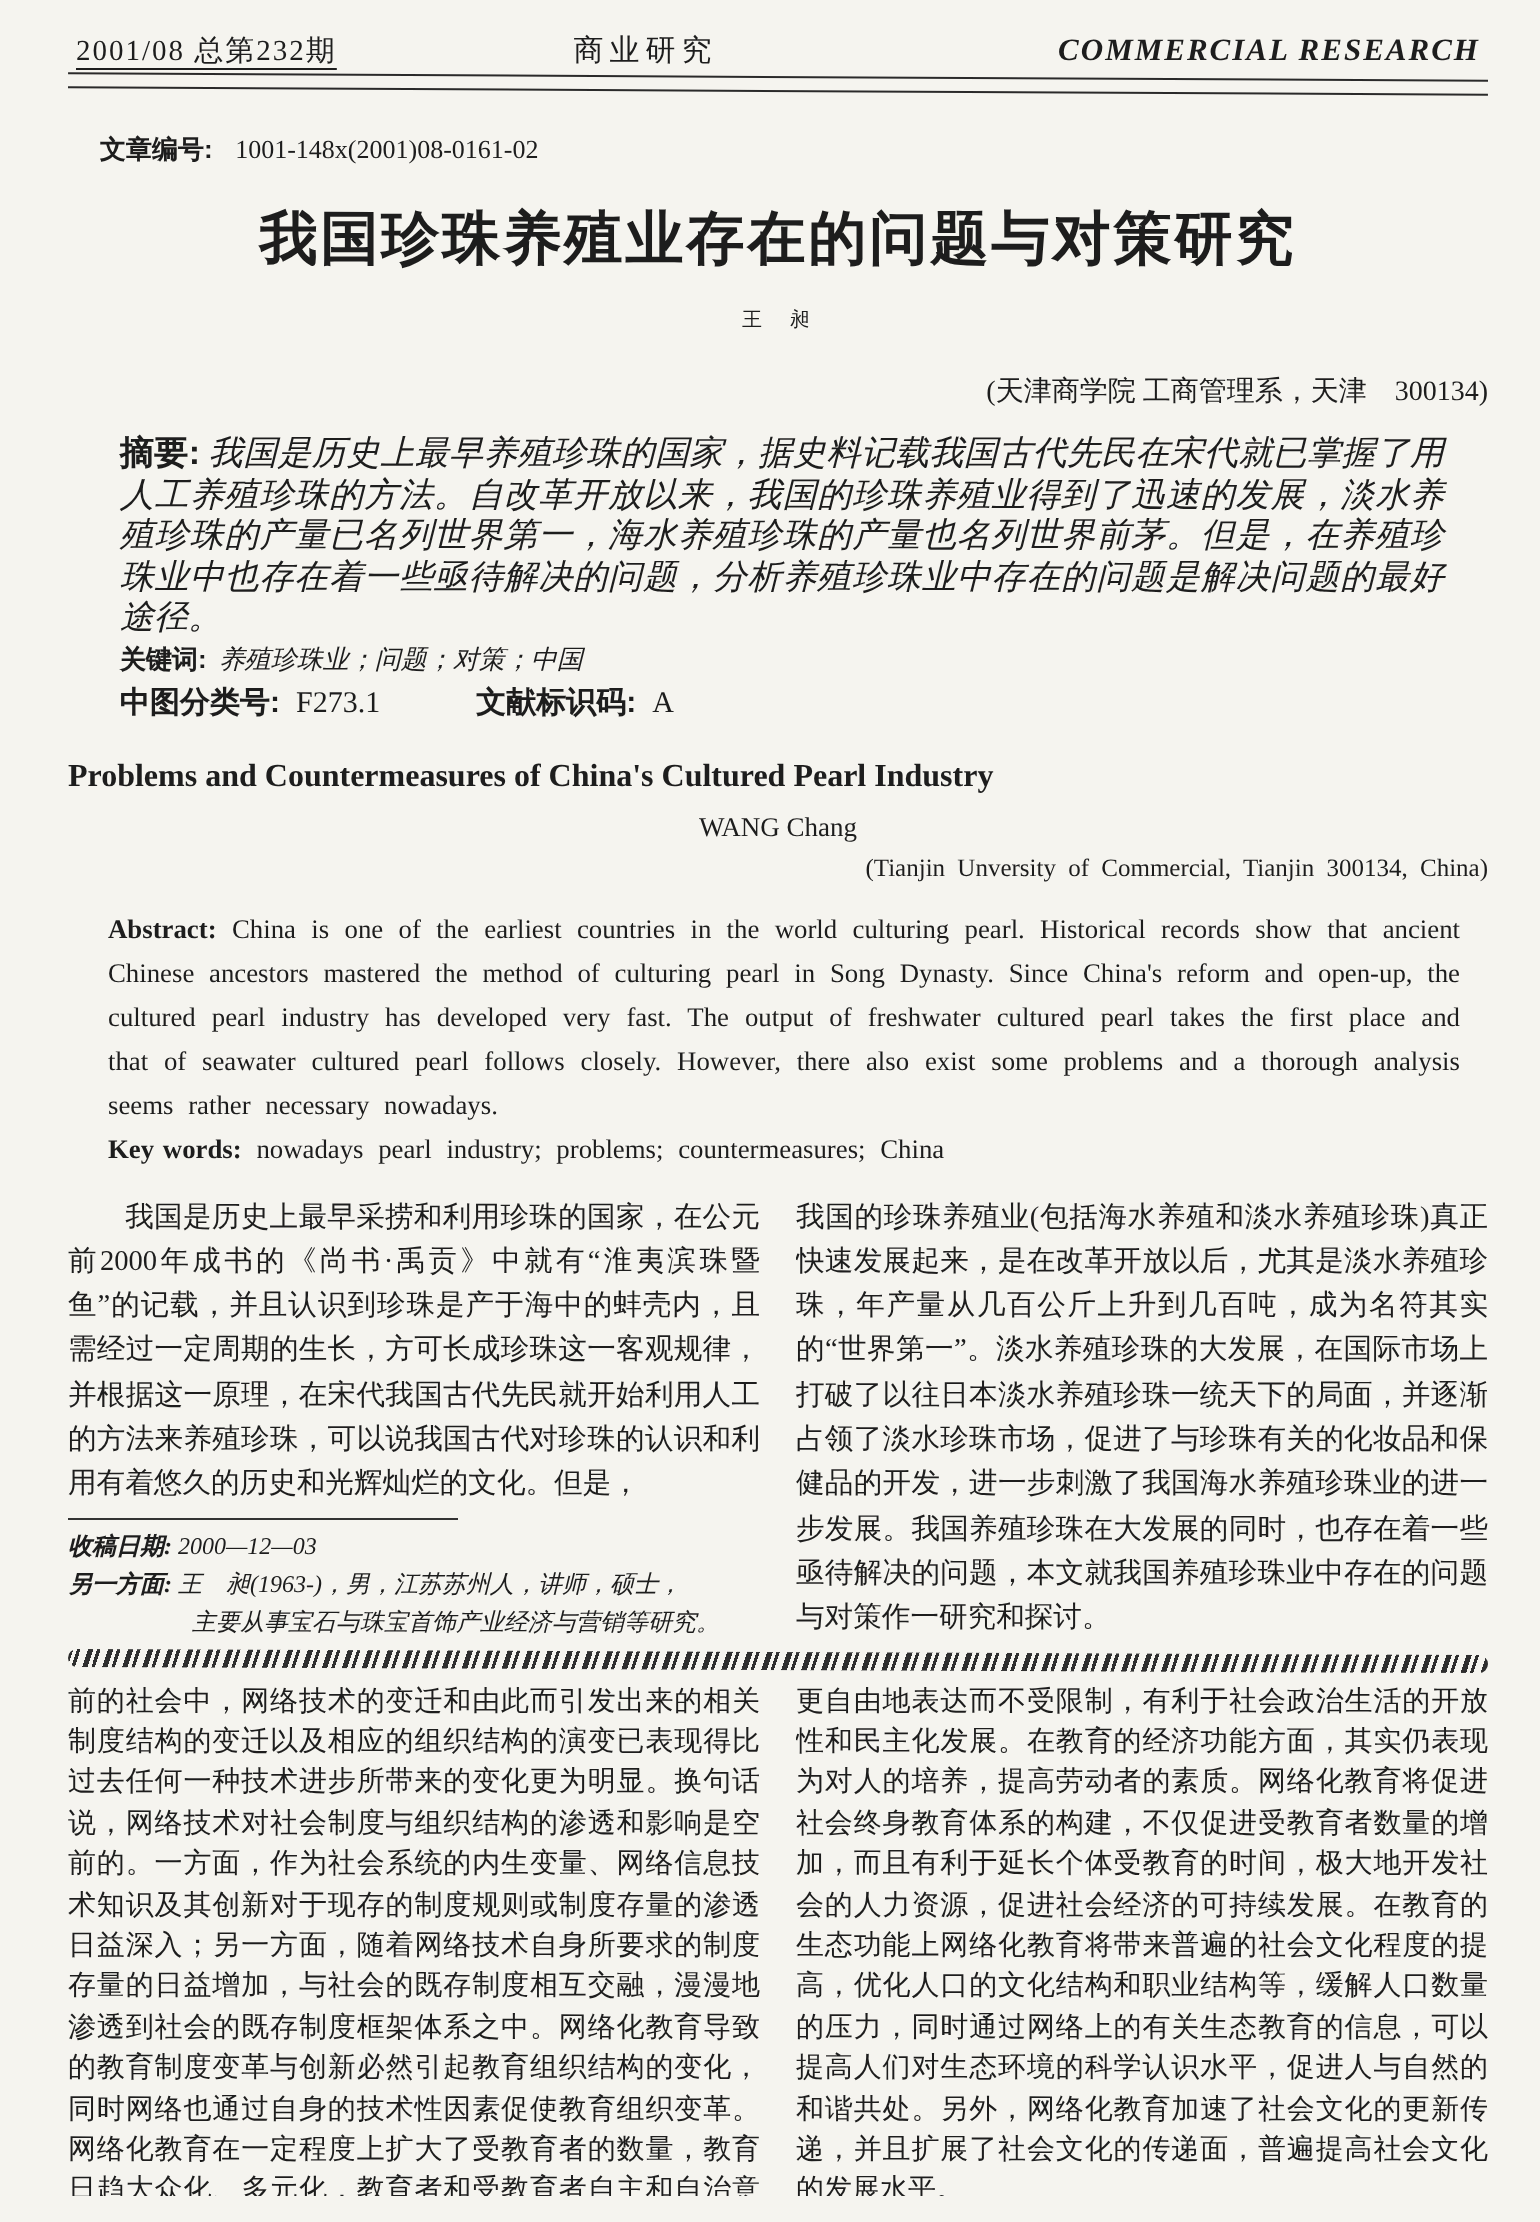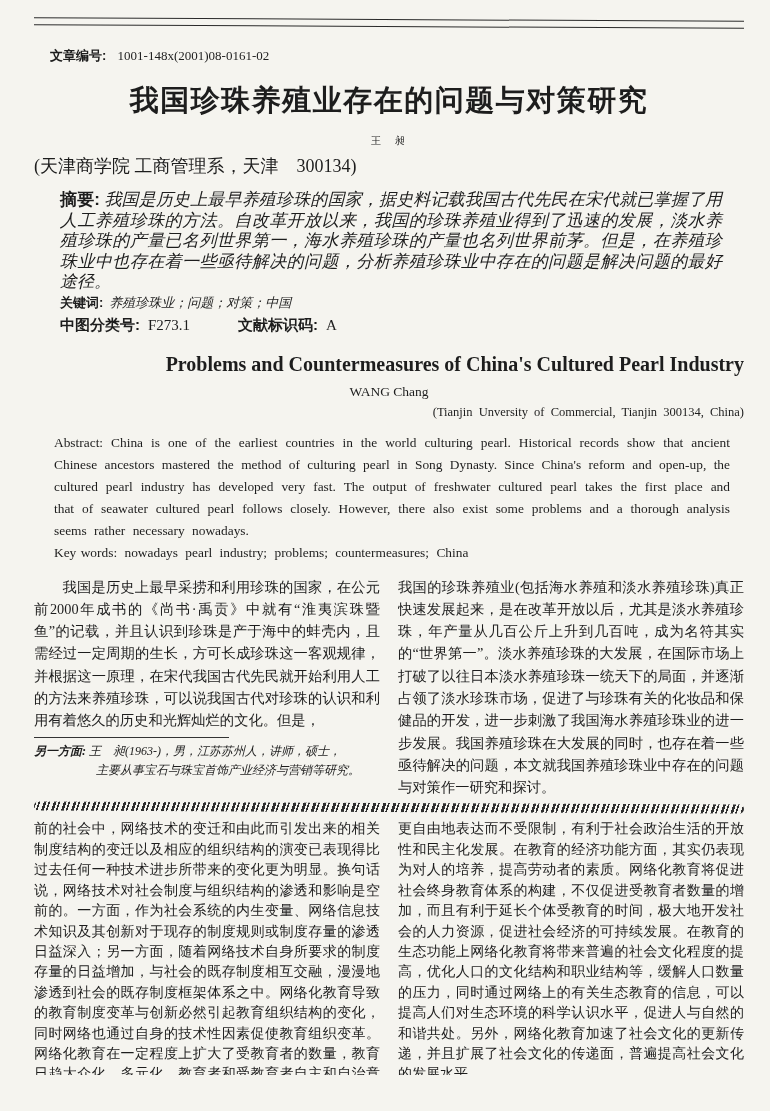--- a/index.html
+++ b/index.html
@@ -16,35 +16,35 @@
   .journal-cn { font-size:15px; letter-spacing:3px; transform:translateX(-26px); }
   .journal-en { font-size:15.5px; font-style:italic; letter-spacing:1px; font-weight:600; }
   .header-rule { margin-top:3px; height:8px; border-top:1.6px solid #2a2a2a; border-bottom:1.1px solid #2a2a2a; transform:rotate(0.3deg); }
   
   .lab-hei { font-family:"Liberation Sans","DejaVu Sans",sans-serif; font-weight:700; }
   .article-no { margin-top:20px; padding-left:16px; font-size:13px; }
   .article-no .val { margin-left:8px; }
   
   .title-cn { margin-top:16px; text-align:center; font-size:29px; font-weight:700; letter-spacing:1.5px; }
   .author-cn { margin-top:13px; text-align:center; font-size:10px; letter-spacing:2px; }
-  .affil-cn { margin-top:6px; text-align:left; font-size:18px; }
+  .affil-cn { margin-top:20px; text-align:right; font-size:14px; }
   
   .abstract-block { margin:12px 22px 0 26px; font-size:17px; line-height:20.5px; text-align:justify; }
   .abs-text { font-style:italic; }
   .kw-line { margin:0 22px 0 26px; font-size:13px; line-height:20px; }
   .kw-line .abs-text { margin-left:6px; }
   .clc-line { margin:2px 22px 0 26px; font-size:15px; line-height:19px; }
   .clc-gap { display:inline-block; width:48px; }
   .clc-line .val { margin-left:8px; }
   
-  .title-en { margin-top:18px; text-align:right; font-size:20px; font-weight:700; }
+  .title-en { margin-top:18px; text-align:left; font-size:16px; font-weight:700; }
   .author-en { margin-top:8px; text-align:center; font-size:13.5px; }
   .affil-en { margin-top:5px; text-align:right; font-size:12.5px; word-spacing:3px; }
   .abstract-en { margin:12px 14px 0 20px; font-size:13.4px; line-height:22px; text-align:justify; word-spacing:4px; }
-  .abstract-en .lab { font-weight:400; word-spacing:1px; }
+  .abstract-en .lab { font-weight:700; word-spacing:1px; }
   
   .columns { display:flex; gap:18px; margin-top:12px;justify-content:flex-end; }
   .col { flex:1 1 0; font-size:14.3px; line-height:22.3px; text-align:justify; overflow:hidden; }
   .indent { text-indent:2em; }
   
   .footnote { margin-top:5px; font-size:12px; line-height:19px; font-style:italic; }
   .footnote-rule { width:195px; border-top:1.2px solid #333; margin-bottom:4px; }
   .footnote .lab { font-weight:700; }
   .fn-line2 { padding-left:62px; }
   
@@ -56,20 +56,25 @@
   .columns.bottom { margin-top:6px; height:256px; }
   .col-b { flex:1 1 0; font-size:14px; line-height:20.4px; text-align:justify; overflow:hidden; display:flex; flex-direction:column; }
   .col-b .flow { flex:1 1 auto; overflow:hidden; }
   .editor-line { flex:0 0 auto; text-align:right; padding-right:26px; font-style:italic; font-size:13.5px; margin-top:3px; letter-spacing:1px; }
 </style>
 </head>
 <body>
 
 <div class="page">
 
+  <div class="journal-header">
+    <span class="issue">2001/08  总第232期</span>
+    <span class="journal-cn">商业研究</span>
+    <span class="journal-en">COMMERCIAL RESEARCH</span>
+  </div>
   <div class="header-rule"></div>
 
   <div class="article-no">
     <span class="lab-hei">文章编号:</span>
     <span class="val">1001-148x(2001)08-0161-02</span>
   </div>
 
   <h1 class="title-cn">我国珍珠养殖业存在的问题与对策研究</h1>
   <div class="author-cn">王　昶</div>
   <div class="affil-cn">(天津商学院 工商管理系，天津　300134)</div>
@@ -85,20 +90,21 @@
   <div class="affil-en">(Tianjin Unversity of Commercial, Tianjin  300134, China)</div>
   <p class="abstract-en"><span class="lab">Abstract:</span> <span>China is one of the earliest countries in the world culturing pearl. Historical records show that ancient Chinese ancestors mastered the method of culturing pearl in Song Dynasty. Since China's reform and open-up, the cultured pearl industry has developed very fast. The output of freshwater cultured pearl takes the first place and that of seawater cultured pearl follows closely. However, there also exist some problems and a thorough analysis seems rather necessary nowadays.</span><br>
     <span class="lab">Key words:</span> <span>nowadays pearl industry;  problems;  countermeasures;  China</span>
   </p>
 
   <div class="columns">
     <div class="col">
       <p class="indent">我国是历史上最早采捞和利用珍珠的国家，在公元前2000年成书的《尚书·禹贡》中就有“淮夷滨珠暨鱼”的记载，并且认识到珍珠是产于海中的蚌壳内，且需经过一定周期的生长，方可长成珍珠这一客观规律，并根据这一原理，在宋代我国古代先民就开始利用人工的方法来养殖珍珠，可以说我国古代对珍珠的认识和利用有着悠久的历史和光辉灿烂的文化。但是，</p>
       <div class="footnote">
         <div class="footnote-rule"></div>
+        <div><span class="lab">收稿日期:</span> <span>2000—12—03</span></div>
         <div><span class="lab">另一方面:</span> <span>王　昶(1963-)，男，江苏苏州人，讲师，硕士，</span></div>
         <div class="fn-line2">主要从事宝石与珠宝首饰产业经济与营销等研究。</div>
       </div>
     </div>
     <div class="col">
       <p>我国的珍珠养殖业(包括海水养殖和淡水养殖珍珠)真正快速发展起来，是在改革开放以后，尤其是淡水养殖珍珠，年产量从几百公斤上升到几百吨，成为名符其实的“世界第一”。淡水养殖珍珠的大发展，在国际市场上打破了以往日本淡水养殖珍珠一统天下的局面，并逐渐占领了淡水珍珠市场，促进了与珍珠有关的化妆品和保健品的开发，进一步刺激了我国海水养殖珍珠业的进一步发展。我国养殖珍珠在大发展的同时，也存在着一些亟待解决的问题，本文就我国养殖珍珠业中存在的问题与对策作一研究和探讨。</p>
     </div>
   </div>
 
   <div class="wavy-divider"></div>

